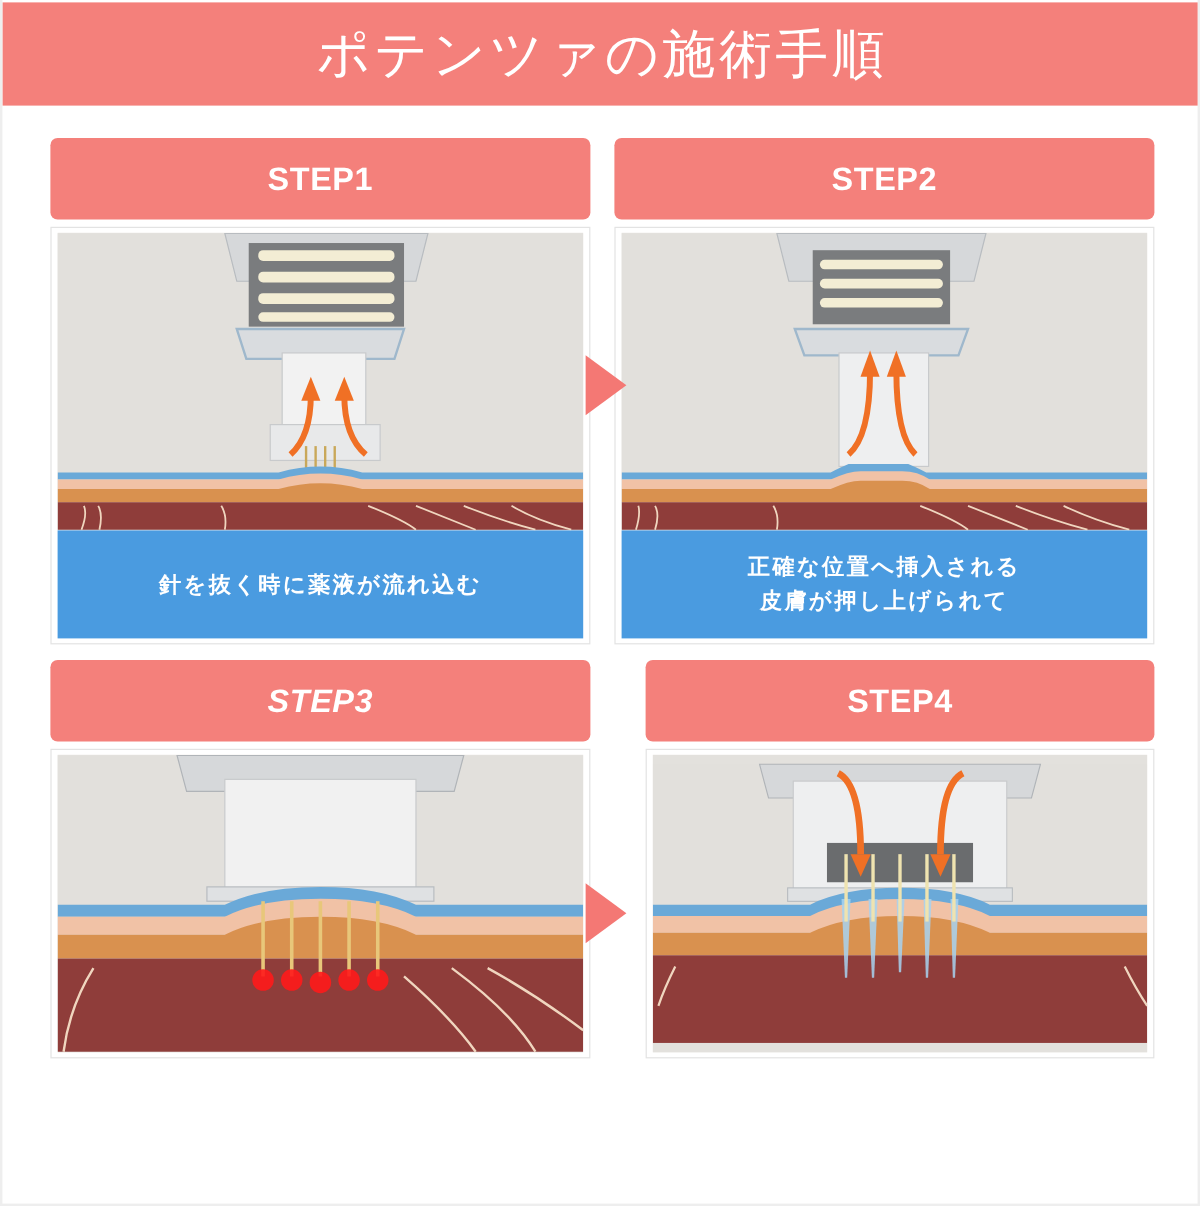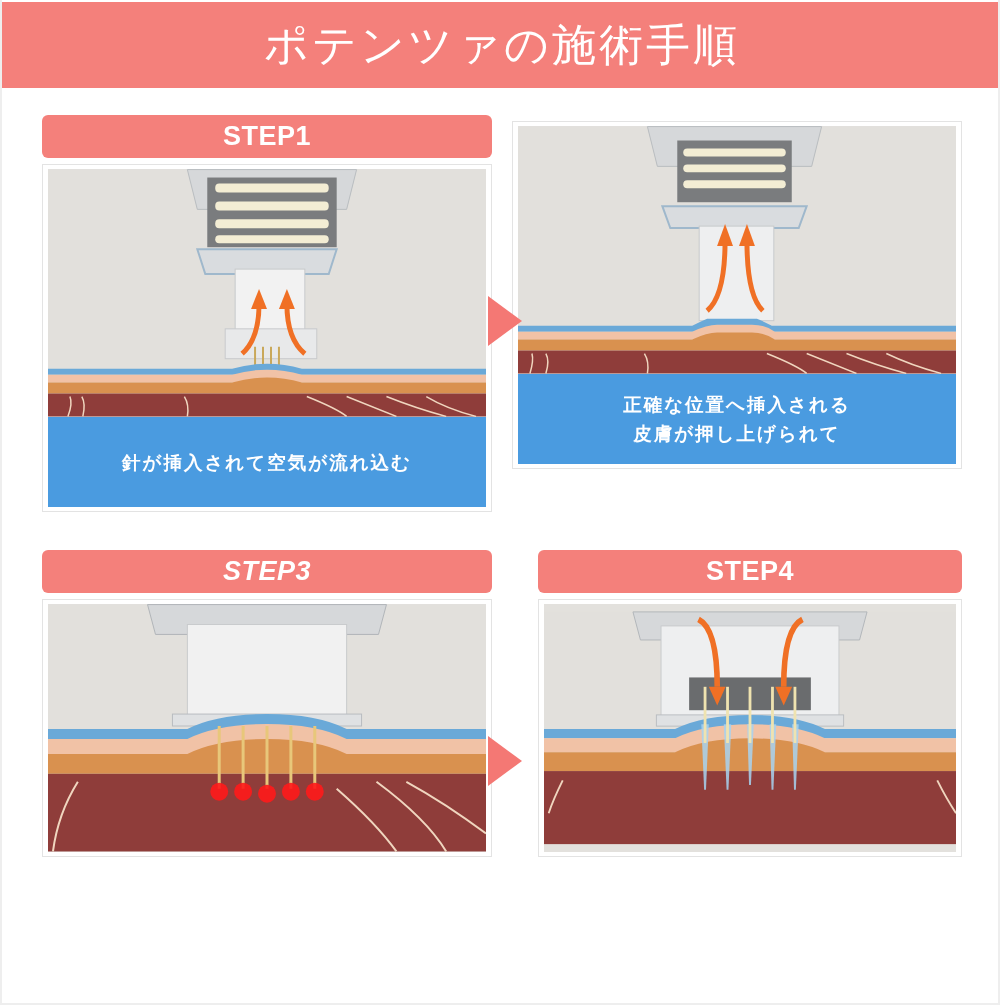--- a/index.html
+++ b/index.html
@@ -8,21 +8,21 @@
   .title-banner {
     position: absolute; left: 0; top: 2px; width: 1000px; height: 86px;
     background: #F4807B; display: flex; align-items: center; justify-content: center;
   }
   .title-text {
     color: #ffffff; font-family: "DejaVu Serif", "Liberation Serif", serif;
     font-size: 44px; letter-spacing: 3px; font-weight: normal;
   }
   .step { position: absolute; width: 450px; }
   .step-header {
-    height: 43px; border-radius: 6px; background: #F4807B;
+    height: 68px; border-radius: 6px; background: #F4807B;
     display: flex; align-items: center; justify-content: center;
   }
   .step-header span {
     color: #ffffff; font-family: "Liberation Sans", sans-serif; font-weight: bold;
     font-size: 27px; letter-spacing: 0.5px;
   }
   .step-body {
     margin-top: 6px; border: 1px solid #e3e3e3; background: #ffffff; padding: 4px 5px 4px 5px;
   }
   .illus { width: 100%; height: 248px; display: block; background: #e3e1dd; overflow: hidden; }
@@ -84,26 +84,29 @@
           <path d="M20 248 Q25 235 22 228"></path>
           <path d="M35 248 Q38 235 34 228"></path>
           <path d="M140 248 Q142 236 137 228"></path>
           <path d="M260 228 Q290 240 300 248"></path>
           <path d="M300 228 Q330 240 350 248"></path>
           <path d="M340 228 Q370 240 400 248"></path>
           <path d="M380 228 Q400 240 430 248"></path>
         </g>
     </svg>
     <div class="caption">
-      <span>針が挿入されて空気が流れ込む</span>
+      <span>針を抜く時に薬液が流れ込む</span>
     </div>
   </div>
 </div>
 
 <div class="step" style="left:510px; top:115px;">
+  <div class="step-header">
+    <span>STEP2</span>
+  </div>
   <div class="step-body">
     <svg class="illus" viewBox="0 0 440 248">
       <rect width="440" height="248" fill="#e2e0dc"></rect>
       <path d="M130 0 h175 l-10 40 h-155 z" fill="#d6d8da" stroke="#b8bcc0"></path>
       <rect x="160" y="14" width="115" height="62" fill="#7a7c7e"></rect>
       <rect x="166" y="22" width="103" height="8" rx="4" fill="#f3edd4"></rect>
       <rect x="166" y="38" width="103" height="8" rx="4" fill="#f3edd4"></rect>
       <rect x="166" y="54" width="103" height="8" rx="4" fill="#f3edd4"></rect>
       <path d="M145 80 h145 l-8 22 h-129 z" fill="#d9dcdf" stroke="#9fb8cc" stroke-width="2"></path>
       <rect x="182" y="100" width="75" height="95" fill="#eeeff0" stroke="#c8cacc"></rect>

